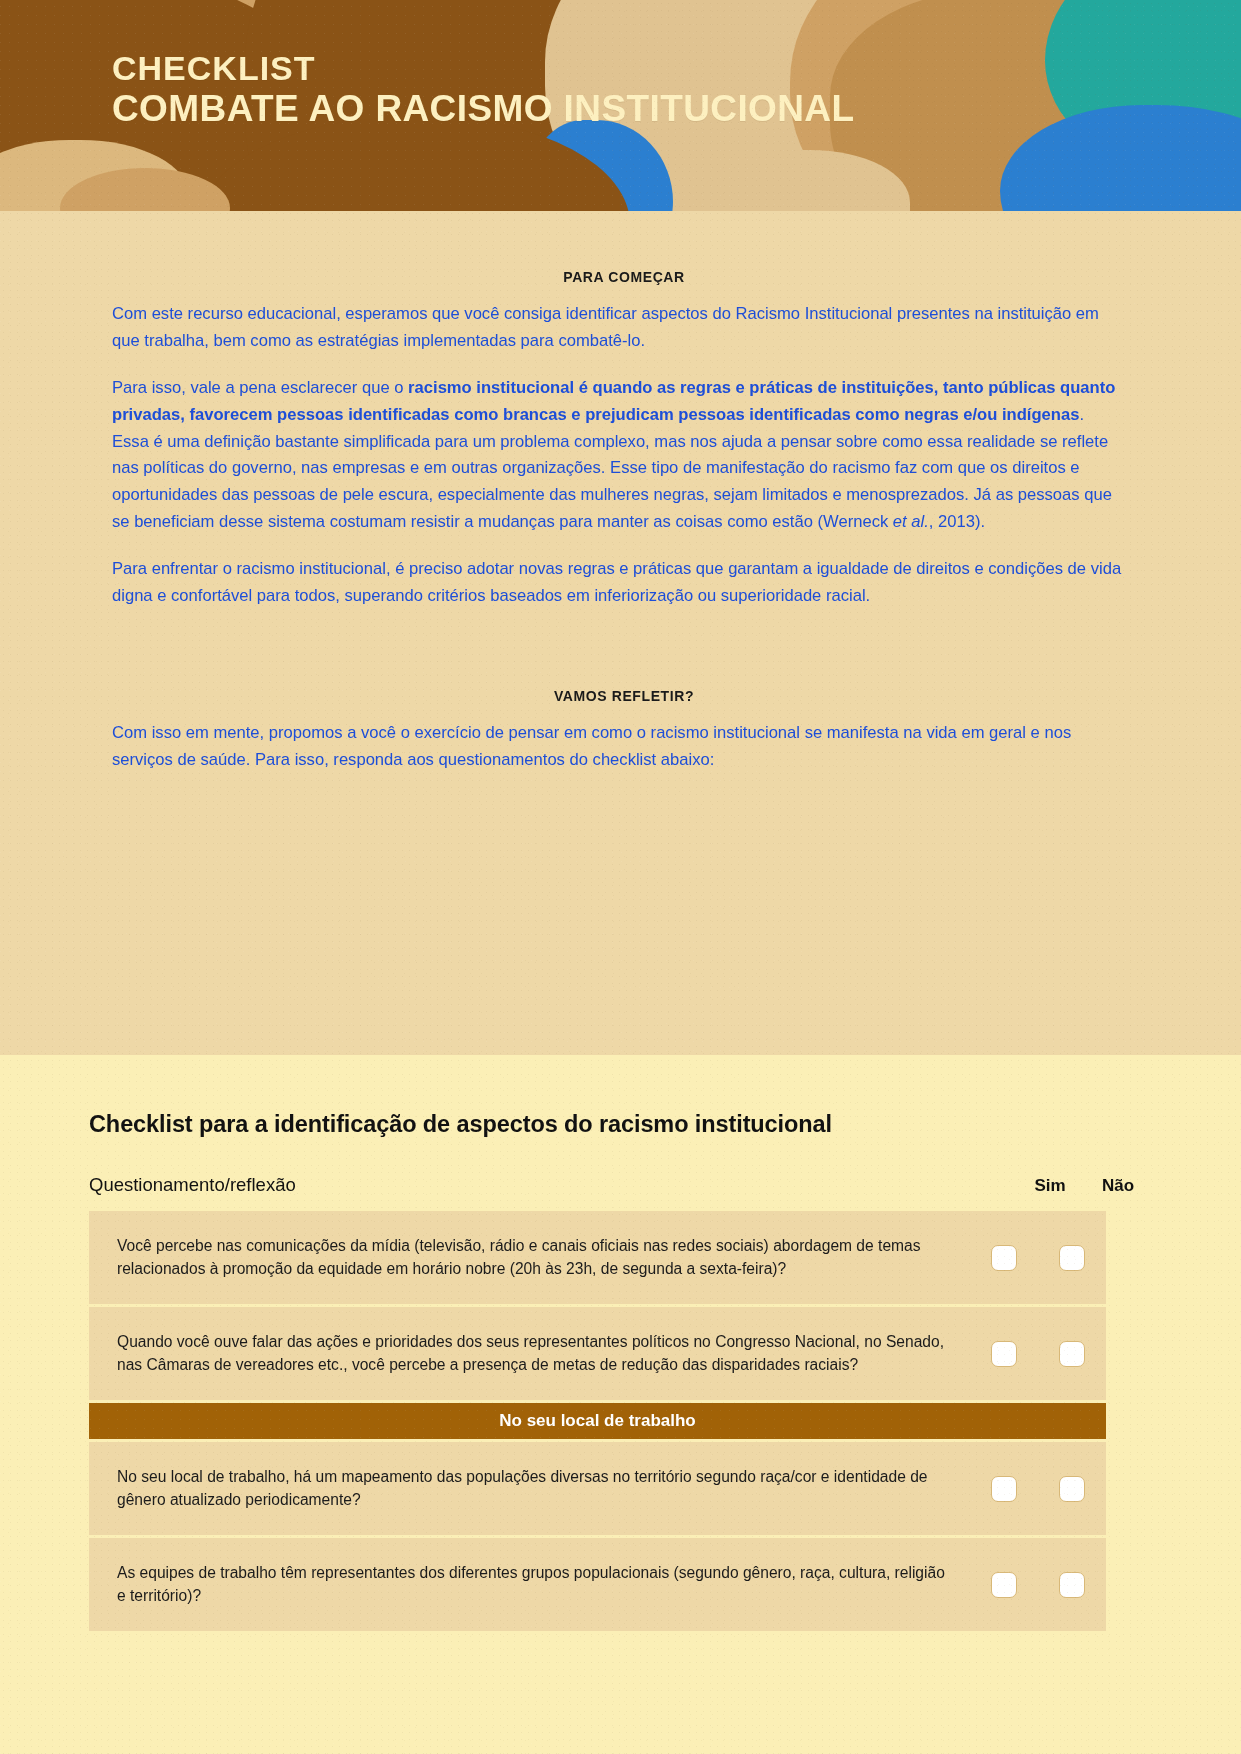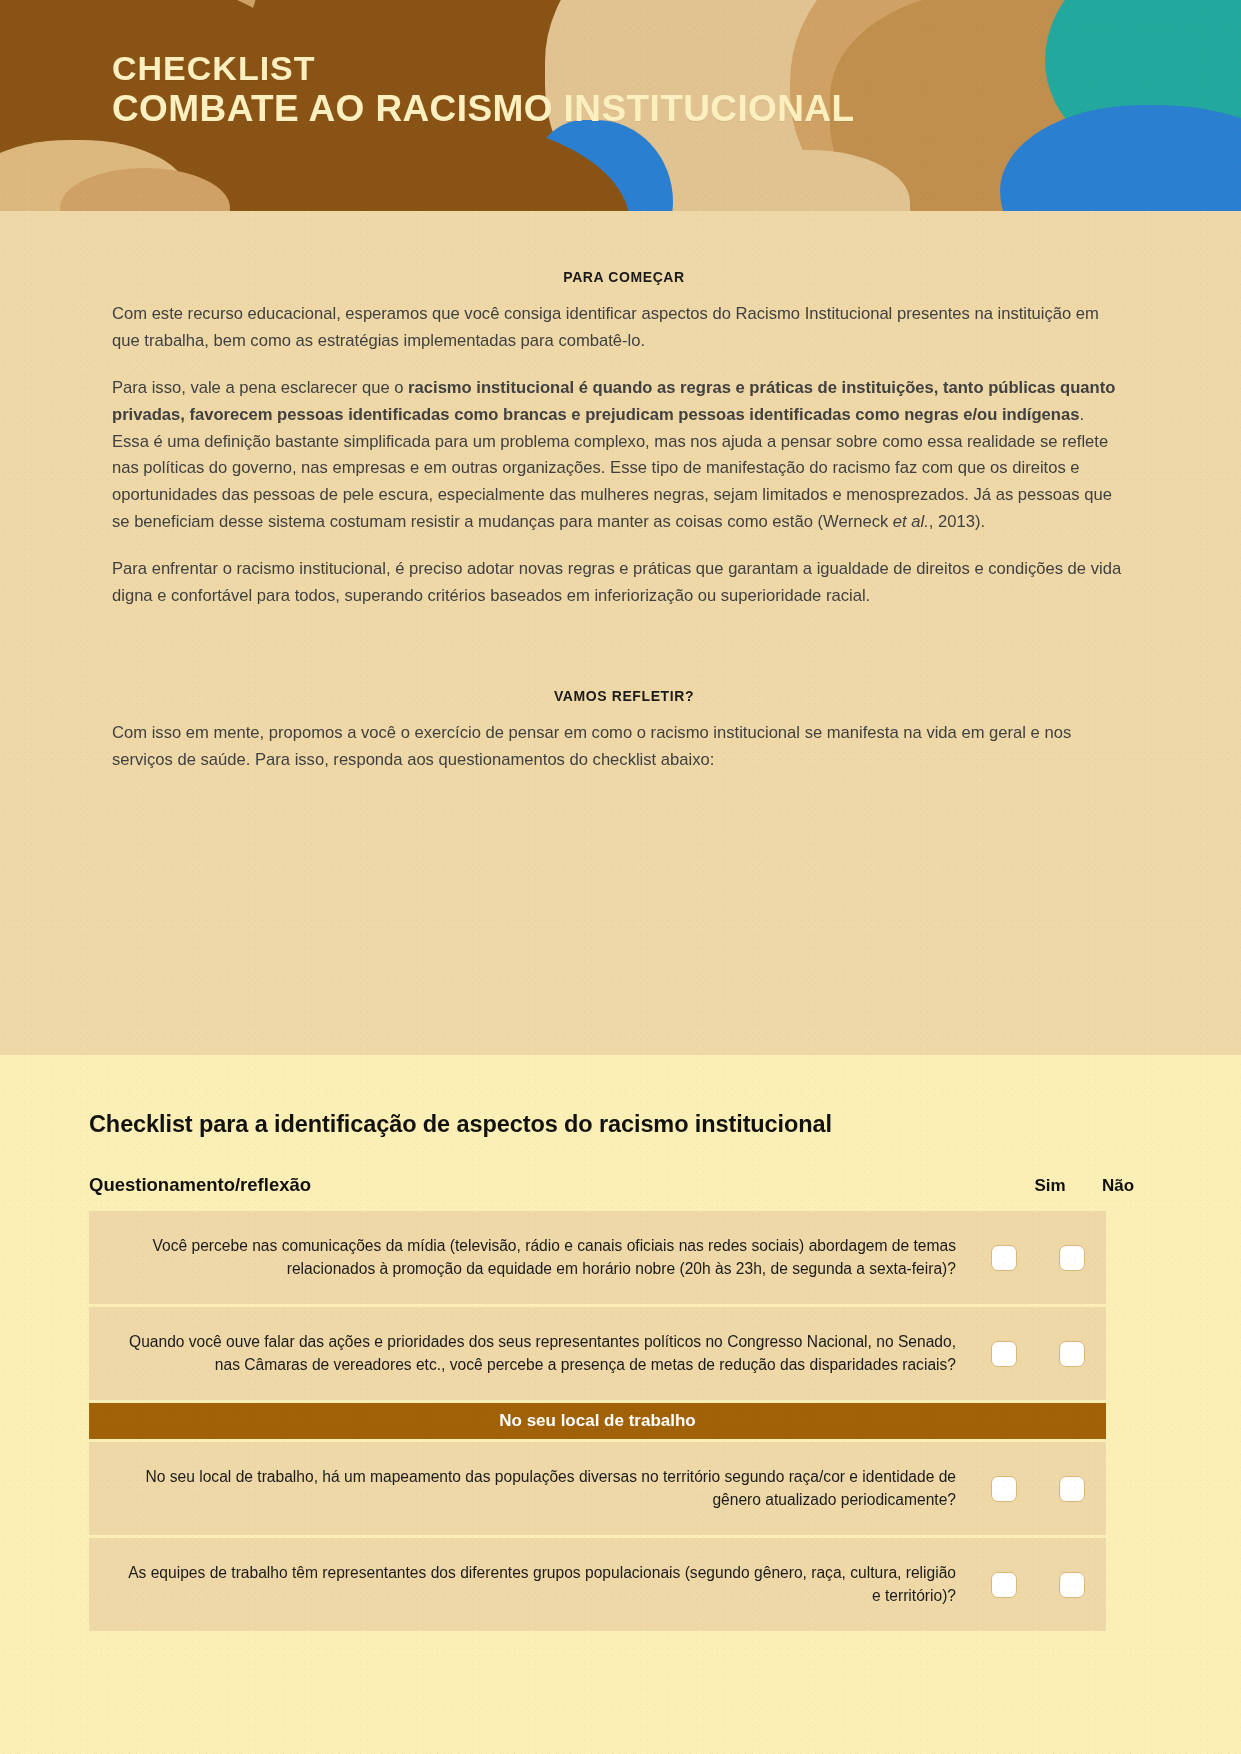--- a/index.html
+++ b/index.html
@@ -142,21 +142,21 @@
     font-size: 14px;
     font-weight: 700;
     letter-spacing: .6px;
     color: #1a1a1a;
     margin: 14px 0 16px 7px;
     text-align: center;
   }
   .para {
     font-size: 16.6px;
     line-height: 1.62;
-    color: #404040;
+    color: #1d4ed8;
     margin-bottom: 20px;
     max-width: 1010px;
   }
   .para b { font-weight: 700; }
   .para i { font-style: italic; }
   .spacer-lg { height: 44px; }
 
   
   .check-section {
     position: relative;
@@ -174,21 +174,21 @@
   }
   .col-head {
     display: flex;
     align-items: flex-end;
     margin-top: 36px;
     margin-bottom: 15px;
   }
   .col-head .q {
     flex: 1;
     font-size: 18.5px;
-    font-weight: 700;
+    font-weight: 400;
     color: #111;
   }
   .col-head .yn {
     width: 68px;
     text-align: center;
     font-size: 17px;
     font-weight: 700;
     color: #111;
   }
   .table { width: 1017px; }
@@ -211,21 +211,20 @@
     border-bottom: 3px solid #fbefb6;
     min-height: 96px;
     padding: 14px 0 14px 0;
   }
   .row .qtext {
     flex: 1;
     padding: 0 14px 0 28px;
     font-size: 15.6px;
     line-height: 1.46;
     color: #1b1b1b;
-    text-align: right;
   }
   .row .cell {
     width: 68px;
     display: flex;
     align-items: center;
     justify-content: center;
   }
   .cbox {
     width: 26px;
     height: 26px;

